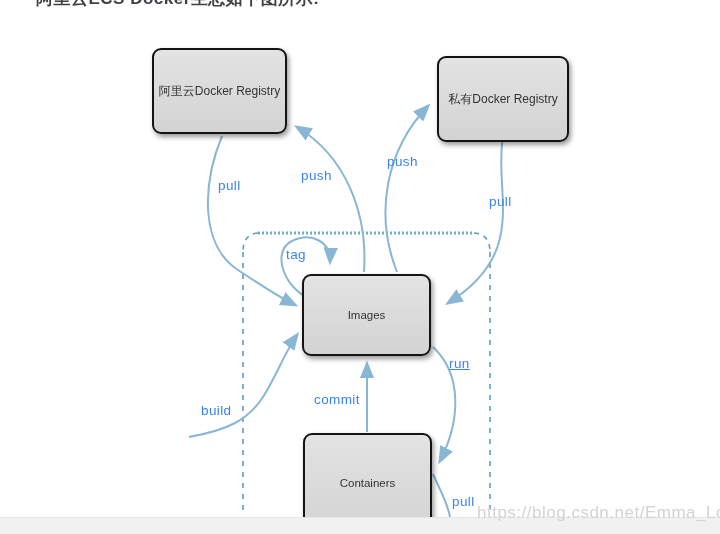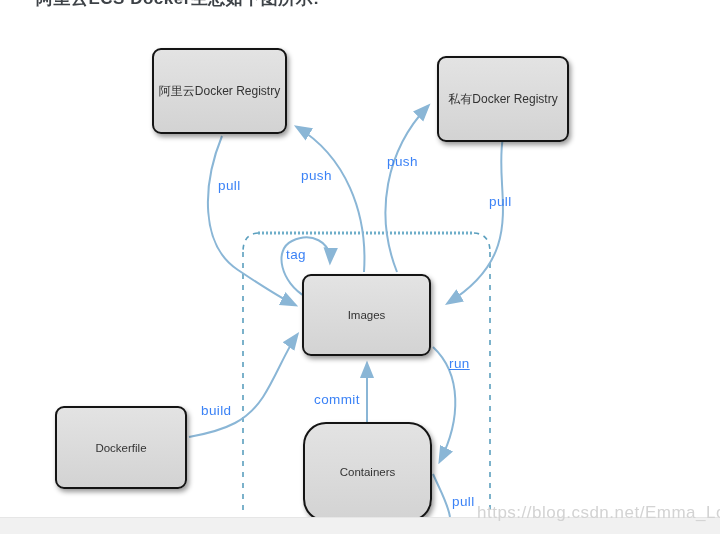--- a/index.html
+++ b/index.html
@@ -18,21 +18,21 @@
     background:linear-gradient(#e3e3e3,#d3d3d3);
     border:2.5px solid #141414;border-radius:9px;
     box-shadow:2px 3px 5px rgba(0,0,0,0.40);
     display:flex;align-items:center;justify-content:center;
     color:#333;font-size:11.5px;text-align:center;
   }
   .node-aliyun{left:152px;top:48px;width:131px;height:82px;font-size:12px;}
   .node-private{left:437px;top:48px;width:128px;height:82px;font-size:12px;margin-top:8px;}
   .node-images{left:302px;top:274px;width:125px;height:78px;text-align:right;}
   .node-dockerfile{left:55px;top:406px;width:128px;height:79px;}
-  .node-containers{left:303px;top:422px;width:125px;height:96px;border-radius:23px;}
+  .node-containers{left:303px;top:433px;width:125px;height:96px;}
   .edge-label{
     position:absolute;z-index:3;color:#3b82f6;font-size:13.5px;
     letter-spacing:.4px;white-space:nowrap;
   }
   .lbl-pull-left{left:218px;top:178px;}
   .lbl-push-middle{left:301px;top:168px;}
   .lbl-push-right{left:387px;top:154px;}
   .lbl-pull-right{left:489px;top:194px;}
   .lbl-tag{left:286px;top:247px;text-align:center;}
   .lbl-build{left:201px;top:403px;}
@@ -85,23 +85,20 @@
 
   <div class="node node-aliyun">
     <span>阿里云Docker Registry</span>
   </div>
   <div class="node node-private">
     <span>私有Docker Registry</span>
   </div>
   <div class="node node-images">
     <span>Images</span>
   </div>
-  <div class="node node-dockerfile">
-    <span>Dockerfile</span>
-  </div>
   <div class="node node-containers">
     <span>Containers</span>
   </div>
 
   <div class="edge-label lbl-pull-left">pull</div>
   <div class="edge-label lbl-push-middle">push</div>
   <div class="edge-label lbl-push-right">push</div>
   <div class="edge-label lbl-pull-right">pull</div>
   <div class="edge-label lbl-tag">tag</div>
   <div class="edge-label lbl-build">build</div>

